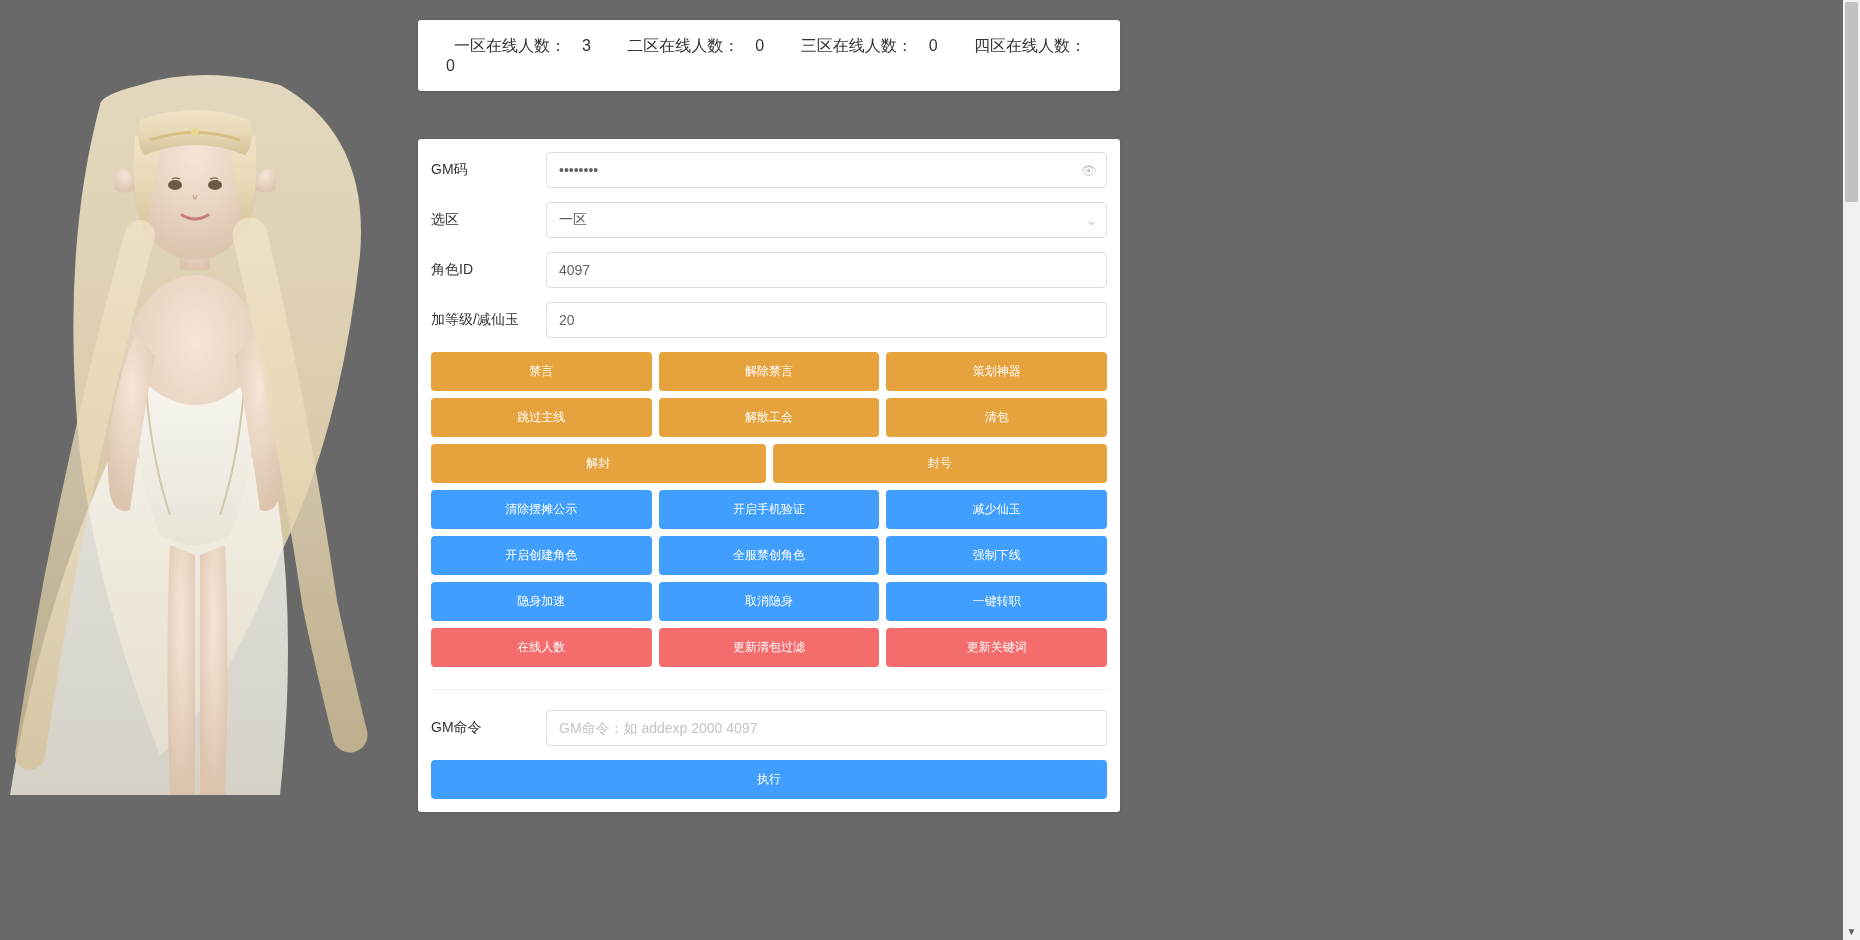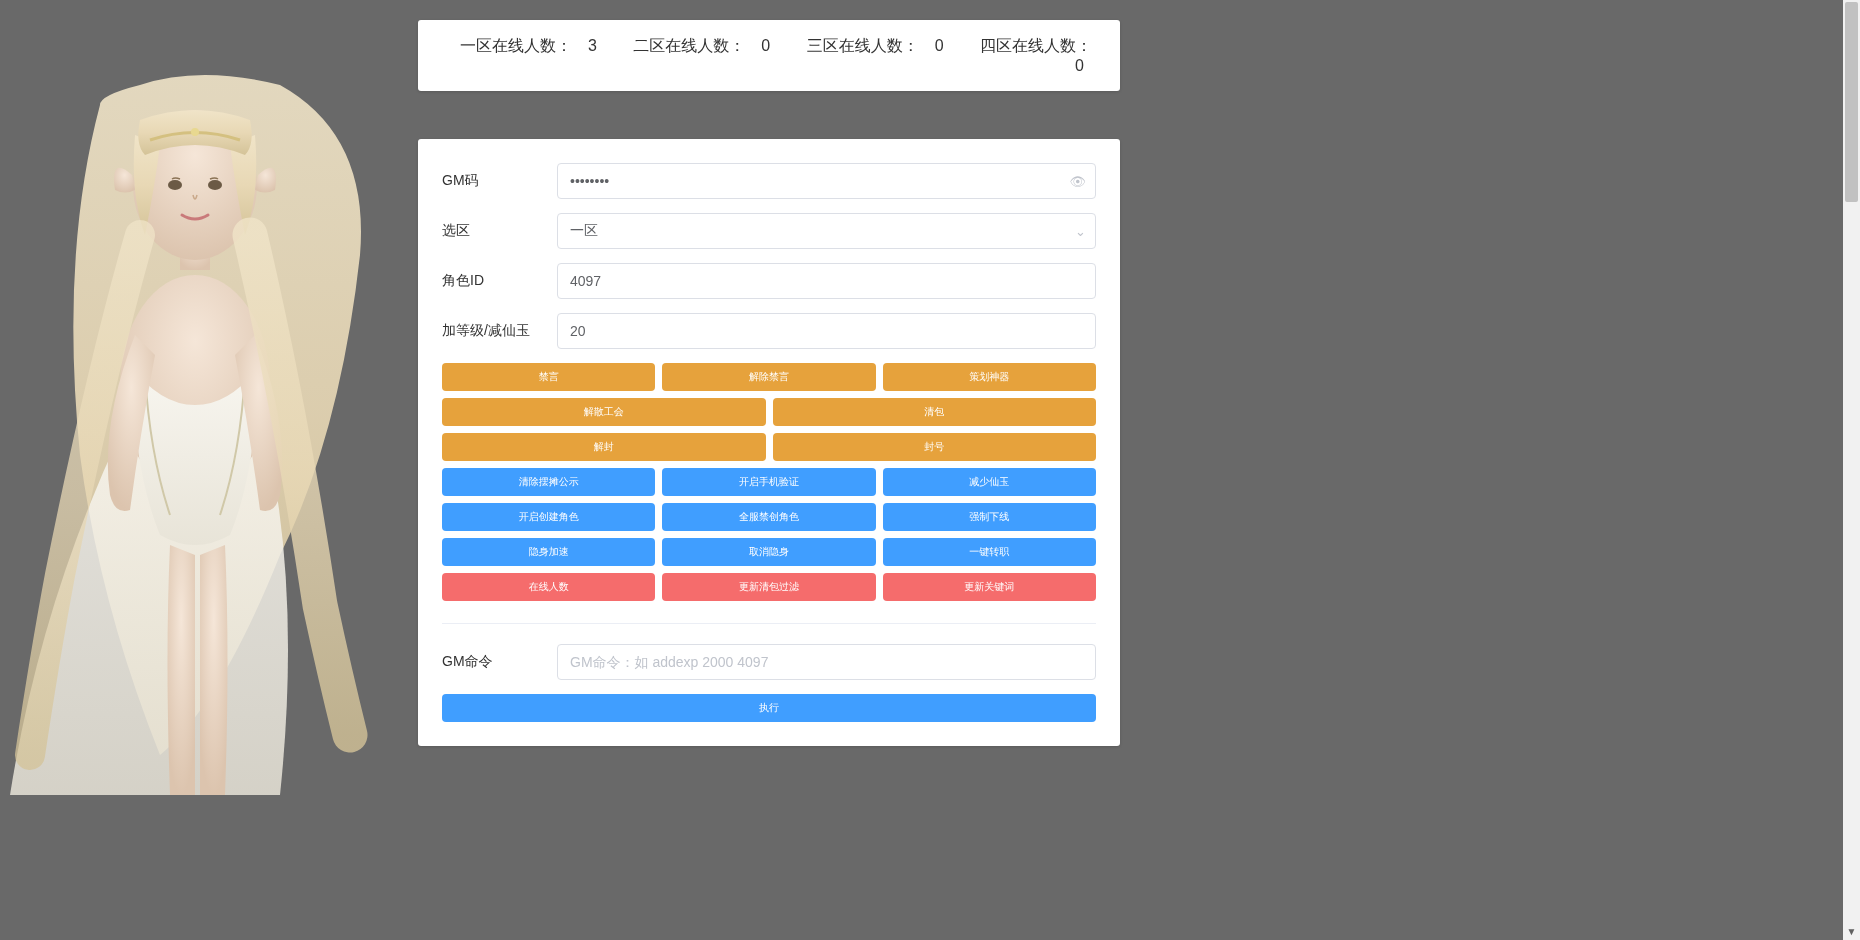--- a/index.html
+++ b/index.html
@@ -67,34 +67,34 @@
       padding-top: 20px;
       position: relative;
       z-index: 2;
     }
 
     .header-panel {
       background: #fff;
       border-radius: 3px;
       box-shadow: 0 1px 3px rgba(0,0,0,0.15);
       padding: 16px 20px;
-      text-align: right;
+      text-align: left;
       font-size: 16px;
       color: #333;
       margin-bottom: 18px;
     }
     .header-panel span {
       margin: 0 8px;
     }
 
     .form-panel {
       background: #fff;
       border-radius: 3px;
       box-shadow: 0 1px 3px rgba(0,0,0,0.15);
-      padding: 24px;
+      padding: 13px;
       margin-top: 48px;
     }
 
     .form-row {
       display: flex;
       align-items: center;
       margin-bottom: 14px;
     }
     .form-label {
       width: 115px;
@@ -142,25 +142,25 @@
       pointer-events: none;
     }
 
     .button-row {
       display: flex;
       gap: 7px;
       margin-bottom: 7px;
     }
     .btn {
       flex: 1;
-      height: 28px;
+      height: 39px;
       border: none;
       border-radius: 4px;
       color: #fff;
-      font-size: 10px;
+      font-size: 12px;
       cursor: pointer;
       font-family: inherit;
     }
     .btn-warning {
       background: #e6a23c;
     }
     .btn-primary {
       background: #409eff;
     }
     .btn-danger {
@@ -290,20 +290,21 @@
       <input class="form-control" type="text" value="20" style="">
     </div>
 
     <div class="button-row">
       <button class="btn btn-warning">禁言</button>
       <button class="btn btn-warning">解除禁言</button>
       <button class="btn btn-warning">策划神器</button>
     </div>
 
     <div class="button-row">
+      <button class="btn btn-warning">跳过主线</button>
       <button class="btn btn-warning">解散工会</button>
       <button class="btn btn-warning">清包</button>
     </div>
 
     <div class="button-row">
       <button class="btn btn-warning">解封</button>
       <button class="btn btn-warning">封号</button>
     </div>
 
     <div class="button-row">

